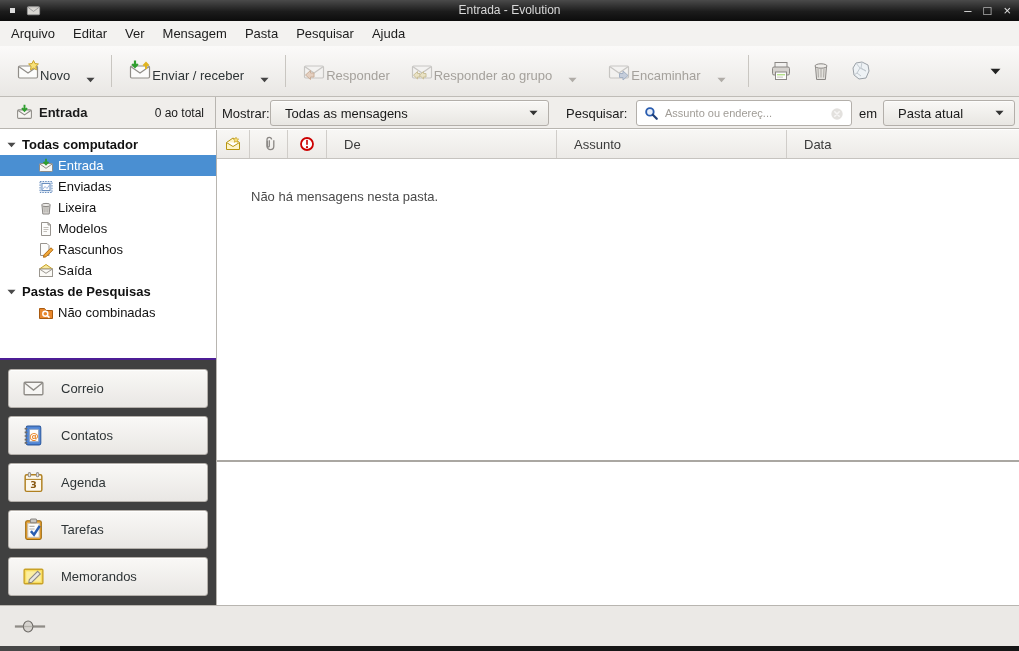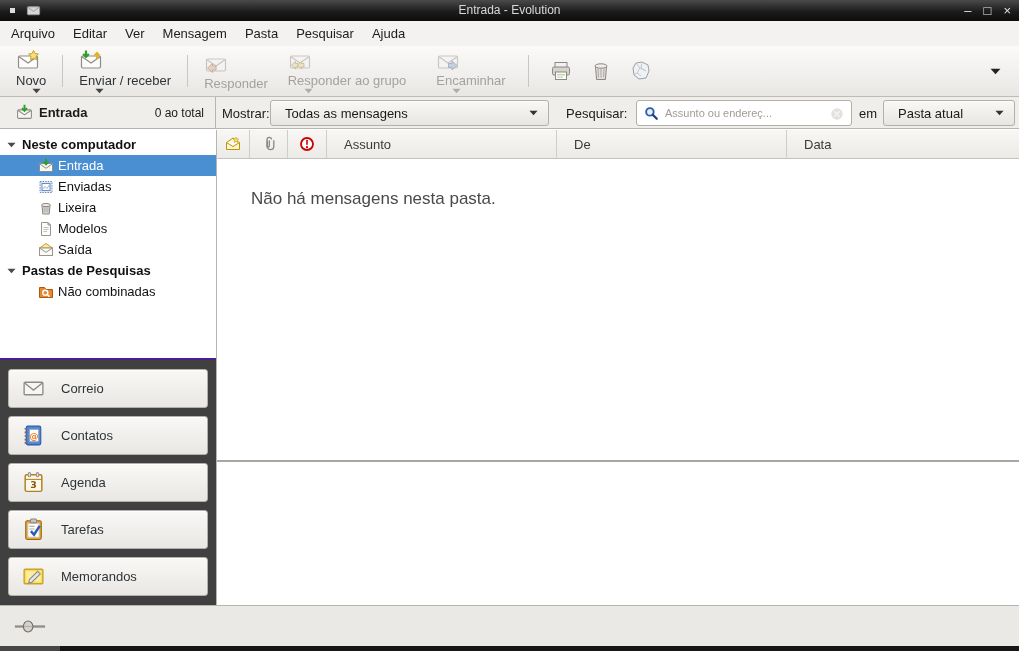--- a/index.html
+++ b/index.html
@@ -24,21 +24,21 @@
   
   .menubar { position:absolute; left:0; top:21px; width:1019px; height:25px;
     background:#f3f2f0; display:flex; align-items:center; padding-left:2px;
     font-size:13px; color:#1c1c1c; }
   .menu-item { padding:12px 9px; }
 
   
   .toolbar { position:absolute; left:0; top:46px; width:1019px; height:51px;
     background:linear-gradient(#fbfaf9, #e9e7e4); border-bottom:1px solid #bfbcb7;
     display:flex; align-items:center; padding:0 6px; font-size:13px; color:#2e3436; }
-  .tb-btn { display:flex; align-items:flex-start; padding:6px 10px; border-radius:3px;flex-direction:column; }
+  .tb-btn { display:flex; align-items:flex-end; padding:6px 10px; border-radius:3px; }
   .tb-icon svg { width:24px; height:24px; }
   .tb-arrow { color:#444; }
   .tb-arrow svg { width:9px; height:6px; }
   .gap-arrow { margin-left:16px; }
   .tb-sep { width:1px; height:32px; background:#c9c6c1; margin:0 6px; }
   .disabled .tb-label { color:#a5a19c; }
   .disabled .tb-arrow { color:#b0aca7; }
   .disabled .tb-icon { opacity:.55; filter:grayscale(35%); }
   .tb-iconbtn { padding:6px 8px; }
   .tb-spacer { flex:1; }
@@ -98,21 +98,21 @@
   
   .main { position:absolute; left:217px; top:130px; width:802px; height:475px; background:#fff; }
   .list-header { display:flex; height:29px; border-bottom:1px solid #c6c3bf; font-size:13px; color:#3a3a3a; }
   .hcell { background:linear-gradient(#f8f7f5, #eceae7); border-right:1px solid #d0cdc9;
     display:flex; align-items:center; }
   .hcell.iconcell { justify-content:center; }
   .hcell.textcell { padding-left:17px; }
   .hcell .hicon svg { width:16px; height:16px; }
   .c1 { width:33px; } .c2 { width:38px; } .c3 { width:39px; }
   .c4 { width:230px; } .c5 { width:230px; } .c6 { flex:1; border-right:none; }
-  .empty-text { position:absolute; left:34px; top:59px; font-size:17px; color:#4a4a4a; }
+  .empty-text { position:absolute; left:34px; top:59px; font-size:13px; color:#4a4a4a; }
   .pane-divider { position:absolute; left:0; top:330px; width:802px; height:2px; background:#aaa7a2; }
 
   
   .statusbar { position:absolute; left:0; top:605px; width:1019px; height:41px;
     background:#ebe9e6; border-top:1px solid #b8b5b0; }
   .status-icon { position:absolute; left:13px; top:12px; }
   .status-icon svg { width:34px; height:17px; }
   .bottom-strip { position:absolute; left:0; top:646px; width:1019px; height:5px; background:#161616; }
   .bottom-strip-left { position:absolute; left:0; top:0; width:60px; height:5px; background:#474747; }
 </style>
@@ -308,21 +308,21 @@
   </div>
 
   <div class="sidebar">
     <div class="tree">
         <div class="tree-row group">
           <span class="expander">
             <svg viewBox="0 0 10 6">
               <path d="M0.5 0.5 L5 5.5 L9.5 0.5 Z" fill="currentColor"></path>
             </svg>
           </span>
-          <span class="tree-label">Neste computador</span>
+          <span class="tree-label">Todas computador</span>
         </div>
         <div class="tree-row child selected">
           <span class="tree-icon">
             <svg viewBox="0 0 16 16">
               <rect x="1.5" y="5.5" width="13" height="8" rx="1" fill="#f7f6f3" stroke="#8f8c87"></rect>
               <path d="M2 6.1 8 10.3 14 6.1" fill="none" stroke="#8f8c87"></path>
               <path d="M8 0.8 V6 M5.6 3.8 8 6.4 10.4 3.8" stroke="#2f9e2f" stroke-width="1.8" fill="none"></path>
             </svg>
           </span>
           <span class="tree-label">Entrada</span>
@@ -349,20 +349,29 @@
         </div>
         <div class="tree-row child">
           <span class="tree-icon">
             <svg viewBox="0 0 16 16">
               <path d="M3.5 1.5 H10 L12.5 4 V14.5 H3.5 Z" fill="#fcfcfb" stroke="#98948f"></path>
               <path d="M10 1.5 V4 H12.5 Z" fill="#e8e6e2" stroke="#98948f"></path>
               <path d="M5.5 6.5 H10.5 M5.5 8.5 H10.5 M5.5 10.5 H9" stroke="#c2beb8"></path>
             </svg>
           </span>
           <span class="tree-label">Modelos</span>
+        </div>
+        <div class="tree-row child">
+          <span class="tree-icon">
+            <svg viewBox="0 0 16 16">
+              <path d="M2.5 1.5 H9 L11 3.5 V13.5 H2.5 Z" fill="#fcfcfb" stroke="#98948f"></path>
+              <path d="M6 12.8 13 5.8 15 7.8 8 14.8 5.5 15.3 Z" fill="#f2a93b" stroke="#b06a10"></path>
+            </svg>
+          </span>
+          <span class="tree-label">Rascunhos</span>
         </div>
         <div class="tree-row child">
           <span class="tree-icon">
             <svg viewBox="0 0 16 16">
               <path d="M1.5 6 8 1.5 14.5 6 Z" fill="#f7e9a0" stroke="#c9a227"></path>
               <rect x="1.5" y="6" width="13" height="7.5" fill="#fbfaf6" stroke="#9a968f"></rect>
               <path d="M1.5 6 8 10.3 14.5 6" fill="none" stroke="#9a968f"></path>
             </svg>
           </span>
           <span class="tree-label">Saída</span>
@@ -465,22 +474,22 @@
       </div>
       <div class="hcell iconcell c3">
         <span class="hicon">
             <svg viewBox="0 0 16 16">
               <circle cx="8" cy="8" r="6" fill="#fff" stroke="#cc0000" stroke-width="1.8"></circle>
               <rect x="7.2" y="3.8" width="1.6" height="5.2" rx="0.8" fill="#cc0000"></rect>
               <circle cx="8" cy="11.2" r="1.1" fill="#cc0000"></circle>
             </svg>
           </span>
       </div>
+      <div class="hcell textcell c4">De</div>
       <div class="hcell textcell c5">Assunto</div>
-      <div class="hcell textcell c4">De</div>
       <div class="hcell textcell c6">Data</div>
     </div>
     <div class="empty-text">Não há mensagens nesta pasta.</div>
     <div class="pane-divider"></div>
   </div>
 
   <div class="statusbar">
     <span class="status-icon">
         <svg viewBox="0 0 34 18">
           <line x1="1" y1="9" x2="33" y2="9" stroke="#8f8c87" stroke-width="2.4"></line>

